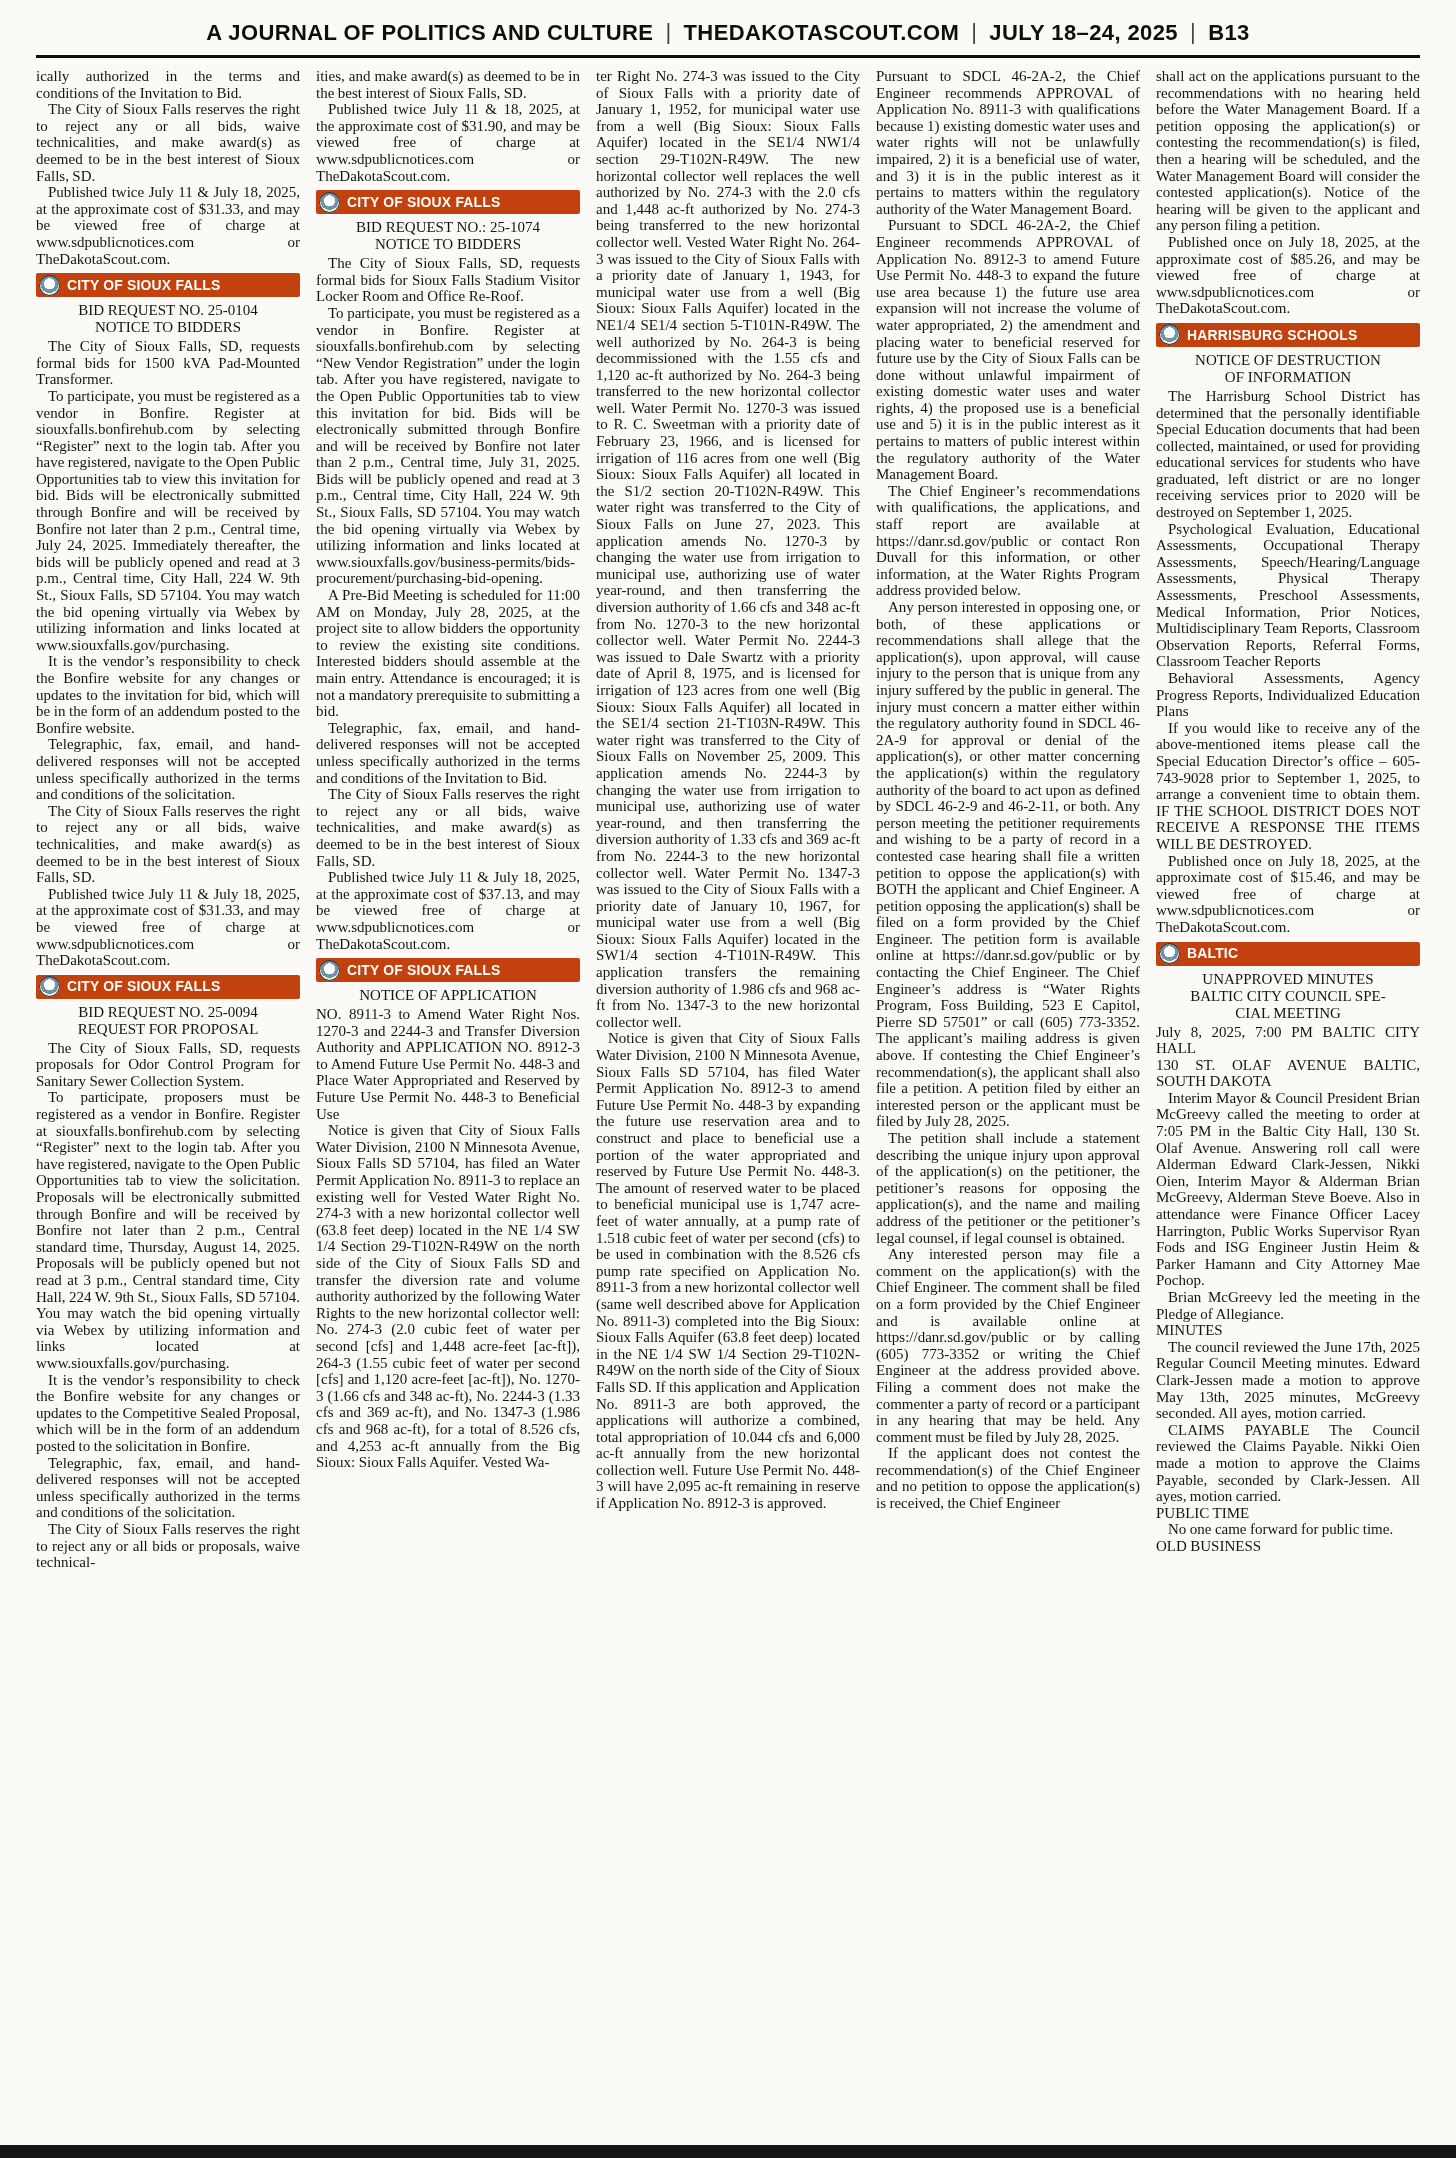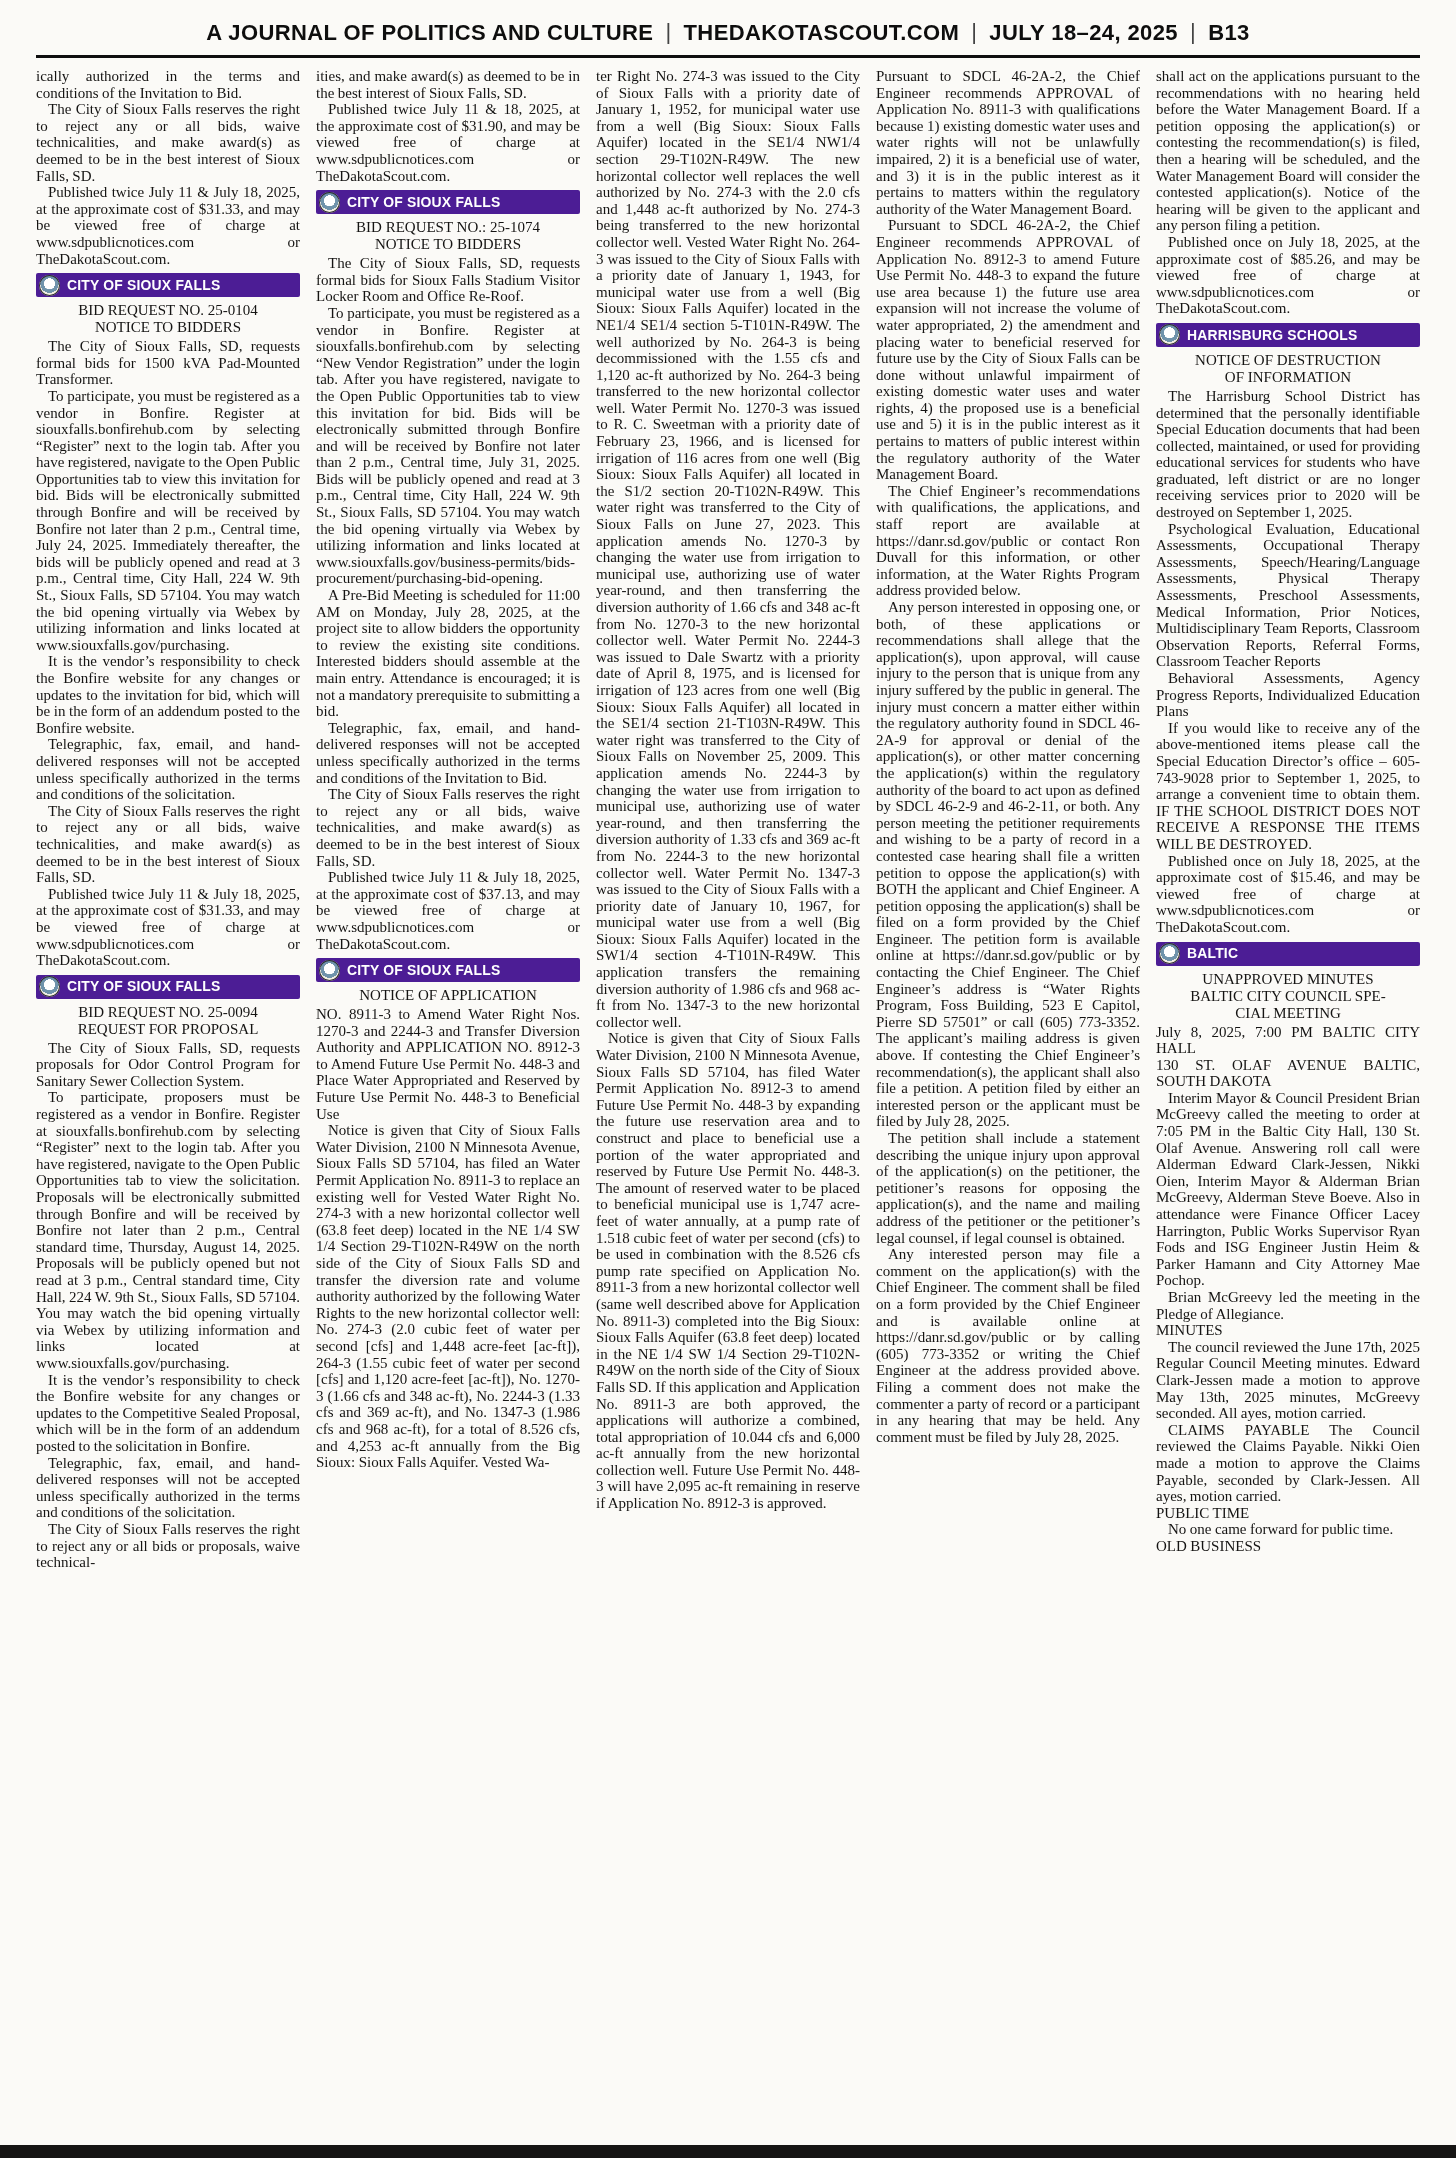--- a/index.html
+++ b/index.html
@@ -40,21 +40,21 @@
     text-align:justify;
   }
   .para { text-indent:12px; text-align:justify; word-spacing:-0.02em; }
   .para.noindent { text-indent:0; }
   .notice-heading {
     text-align:center; font-weight:400; font-size:15px; line-height:17px;
     margin:2px 0 2px 0;
   }
   
   .org-bar {
-    background:#4c1d95; color:#fff;
+    background:#c2410c; color:#fff;
     display:flex; align-items:center; gap:7px;
     height:24px; margin:6px 0 5px 0; padding:0 6px 0 3px;
     border-radius:2px;
     overflow:visible;
   }
   .org-logo {
     flex:0 0 auto;
     width:21px; height:21px; border-radius:50%;
     background:
       radial-gradient(circle at 50% 42%, #ffffff 0 34%, #6f93ab 35% 56%, #f2eee2 57% 100%);
@@ -153,20 +153,21 @@
         <p class="para noindent">ter Right No. 274-3 was issued to the City of Sioux Falls with a priority date of January 1, 1952, for municipal water use from a well (Big Sioux: Sioux Falls Aquifer) located in the SE1/4 NW1/4 section 29-T102N-R49W. The new horizontal collector well replaces the well authorized by No. 274-3 with the 2.0 cfs and 1,448 ac-ft authorized by No. 274-3 being transferred to the new horizontal collector well. Vested Water Right No. 264-3 was issued to the City of Sioux Falls with a priority date of January 1, 1943, for municipal water use from a well (Big Sioux: Sioux Falls Aquifer) located in the NE1/4 SE1/4 section 5-T101N-R49W. The well authorized by No. 264-3 is being decommissioned with the 1.55 cfs and 1,120 ac-ft authorized by No. 264-3 being transferred to the new horizontal collector well. Water Permit No. 1270-3 was issued to R. C. Sweetman with a priority date of February 23, 1966, and is licensed for irrigation of 116 acres from one well (Big Sioux: Sioux Falls Aquifer) all located in the S1/2 section 20-T102N-R49W. This water right was transferred to the City of Sioux Falls on June 27, 2023. This application amends No. 1270-3 by changing the water use from irrigation to municipal use, authorizing use of water year-round, and then transferring the diversion authority of 1.66 cfs and 348 ac-ft from No. 1270-3 to the new horizontal collector well. Water Permit No. 2244-3 was issued to Dale Swartz with a priority date of April 8, 1975, and is licensed for irrigation of 123 acres from one well (Big Sioux: Sioux Falls Aquifer) all located in the SE1/4 section 21-T103N-R49W. This water right was transferred to the City of Sioux Falls on November 25, 2009. This application amends No. 2244-3 by changing the water use from irrigation to municipal use, authorizing use of water year-round, and then transferring the diversion authority of 1.33 cfs and 369 ac-ft from No. 2244-3 to the new horizontal collector well. Water Permit No. 1347-3 was issued to the City of Sioux Falls with a priority date of January 10, 1967, for municipal water use from a well (Big Sioux: Sioux Falls Aquifer) located in the SW1/4 section 4-T101N-R49W. This application transfers the remaining diversion authority of 1.986 cfs and 968 ac-ft from No. 1347-3 to the new horizontal collector well.</p>
         <p class="para">Notice is given that City of Sioux Falls Water Division, 2100 N Minnesota Avenue, Sioux Falls SD 57104, has filed Water Permit Application No. 8912-3 to amend Future Use Permit No. 448-3 by expanding the future use reservation area and to construct and place to beneficial use a portion of the water appropriated and reserved by Future Use Permit No. 448-3. The amount of reserved water to be placed to beneficial municipal use is 1,747 acre-feet of water annually, at a pump rate of 1.518 cubic feet of water per second (cfs) to be used in combination with the 8.526 cfs pump rate specified on Application No. 8911-3 from a new horizontal collector well (same well described above for Application No. 8911-3) completed into the Big Sioux: Sioux Falls Aquifer (63.8 feet deep) located in the NE 1/4 SW 1/4 Section 29-T102N-R49W on the north side of the City of Sioux Falls SD. If this application and Application No. 8911-3 are both approved, the applications will authorize a combined, total appropriation of 10.044 cfs and 6,000 ac-ft annually from the new horizontal collection well. Future Use Permit No. 448-3 will have 2,095 ac-ft remaining in reserve if Application No. 8912-3 is approved.</p>
       </div>
       <div class="column">
         <p class="para noindent">Pursuant to SDCL 46-2A-2, the Chief Engineer recommends APPROVAL of Application No. 8911-3 with qualifications because 1) existing domestic water uses and water rights will not be unlawfully impaired, 2) it is a beneficial use of water, and 3) it is in the public interest as it pertains to matters within the regulatory authority of the Water Management Board.</p>
         <p class="para">Pursuant to SDCL 46-2A-2, the Chief Engineer recommends APPROVAL of Application No. 8912-3 to amend Future Use Permit No. 448-3 to expand the future use area because 1) the future use area expansion will not increase the volume of water appropriated, 2) the amendment and placing water to beneficial reserved for future use by the City of Sioux Falls can be done without unlawful impairment of existing domestic water uses and water rights, 4) the proposed use is a beneficial use and 5) it is in the public interest as it pertains to matters of public interest within the regulatory authority of the Water Management Board.</p>
         <p class="para">The Chief Engineer’s recommendations with qualifications, the applications, and staff report are available at https://danr.sd.gov/public or contact Ron Duvall for this information, or other information, at the Water Rights Program address provided below.</p>
         <p class="para">Any person interested in opposing one, or both, of these applications or recommendations shall allege that the application(s), upon approval, will cause injury to the person that is unique from any injury suffered by the public in general. The injury must concern a matter either within the regulatory authority found in SDCL 46-2A-9 for approval or denial of the application(s), or other matter concerning the application(s) within the regulatory authority of the board to act upon as defined by SDCL 46-2-9 and 46-2-11, or both. Any person meeting the petitioner requirements and wishing to be a party of record in a contested case hearing shall file a written petition to oppose the application(s) with BOTH the applicant and Chief Engineer. A petition opposing the application(s) shall be filed on a form provided by the Chief Engineer. The petition form is available online at https://danr.sd.gov/public or by contacting the Chief Engineer. The Chief Engineer’s address is “Water Rights Program, Foss Building, 523 E Capitol, Pierre SD 57501” or call (605) 773-3352. The applicant’s mailing address is given above. If contesting the Chief Engineer’s recommendation(s), the applicant shall also file a petition. A petition filed by either an interested person or the applicant must be filed by July 28, 2025.</p>
         <p class="para">The petition shall include a statement describing the unique injury upon approval of the application(s) on the petitioner, the petitioner’s reasons for opposing the application(s), and the name and mailing address of the petitioner or the petitioner’s legal counsel, if legal counsel is obtained.</p>
         <p class="para">Any interested person may file a comment on the application(s) with the Chief Engineer. The comment shall be filed on a form provided by the Chief Engineer and is available online at https://danr.sd.gov/public or by calling (605) 773-3352 or writing the Chief Engineer at the address provided above. Filing a comment does not make the commenter a party of record or a participant in any hearing that may be held. Any comment must be filed by July 28, 2025.</p>
+        <p class="para">If the applicant does not contest the recommendation(s) of the Chief Engineer and no petition to oppose the application(s) is received, the Chief Engineer</p>
       </div>
       <div class="column">
         <p class="para noindent">shall act on the applications pursuant to the recommendations with no hearing held before the Water Management Board. If a petition opposing the application(s) or contesting the recommendation(s) is filed, then a hearing will be scheduled, and the Water Management Board will consider the contested application(s). Notice of the hearing will be given to the applicant and any person filing a petition.</p>
         <p class="para">Published once on July 18, 2025, at the approximate cost of $85.26, and may be viewed free of charge at www.sdpublicnotices.com or TheDakotaScout.com.</p>
         <div class="org-bar">
           <span class="org-logo"></span>
           <span class="org-label">HARRISBURG SCHOOLS</span>
         </div>
         <div class="notice-heading">
           <div>NOTICE OF DESTRUCTION</div>

